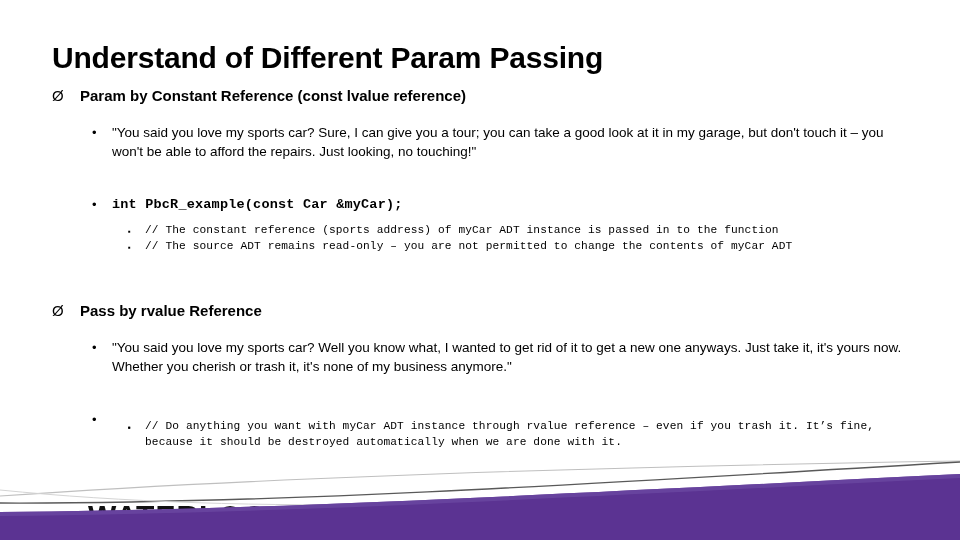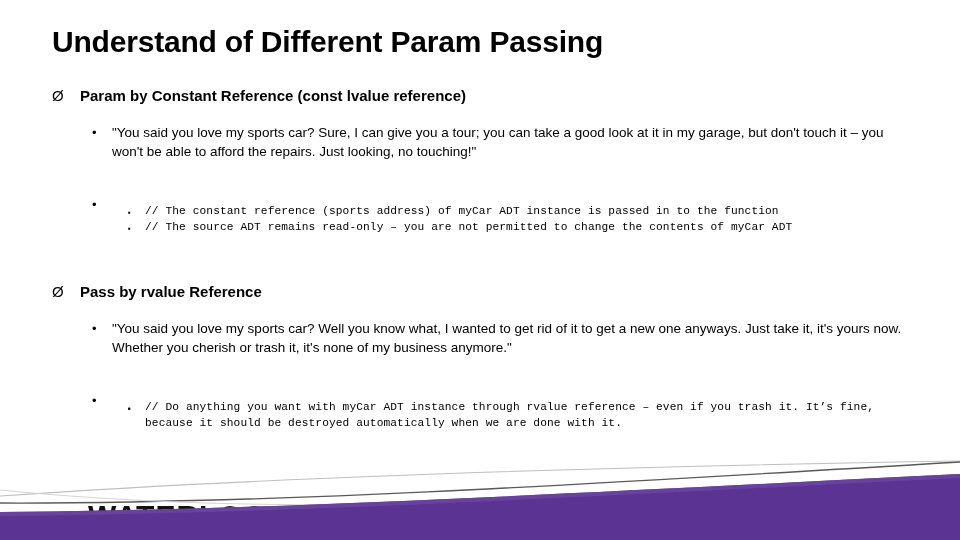--- a/index.html
+++ b/index.html
@@ -21,21 +21,21 @@
     inset: 0;
     width: 960px;
     height: 540px;
     background: #ffffff;
   }
 
   
   .slide-title {
     position: absolute;
     left: 52px;
-    top: 24px;
+    top: 40px;
     width: 860px;
     font-size: 30px;
     font-weight: bold;
     letter-spacing: -0.2px;
     line-height: 36px;
     color: #000000;
     white-space: nowrap;
   }
 
   
@@ -175,20 +175,21 @@
 
     <div class="lvl2">
       <span class="marker">•</span>
       <span>"You said you love my sports car? Sure, I can give you a tour; you can take a good look at it in my garage, but don't touch it – you won't be able to afford the repairs.  Just looking, no touching!"</span>
     </div>
 
     <div class="sp-lg"></div>
 
     <div class="lvl2 code">
       <span class="marker">•</span>
+      <span>int PbcR_example(const Car &amp;myCar);</span>
     </div>
 
     <div class="sp-sm"></div>
 
     <div class="lvl3">
       <span class="marker">▪</span>
       <span>// The constant reference (sports address) of myCar ADT instance is passed in to the function</span>
     </div>
 
     <div class="lvl3">

